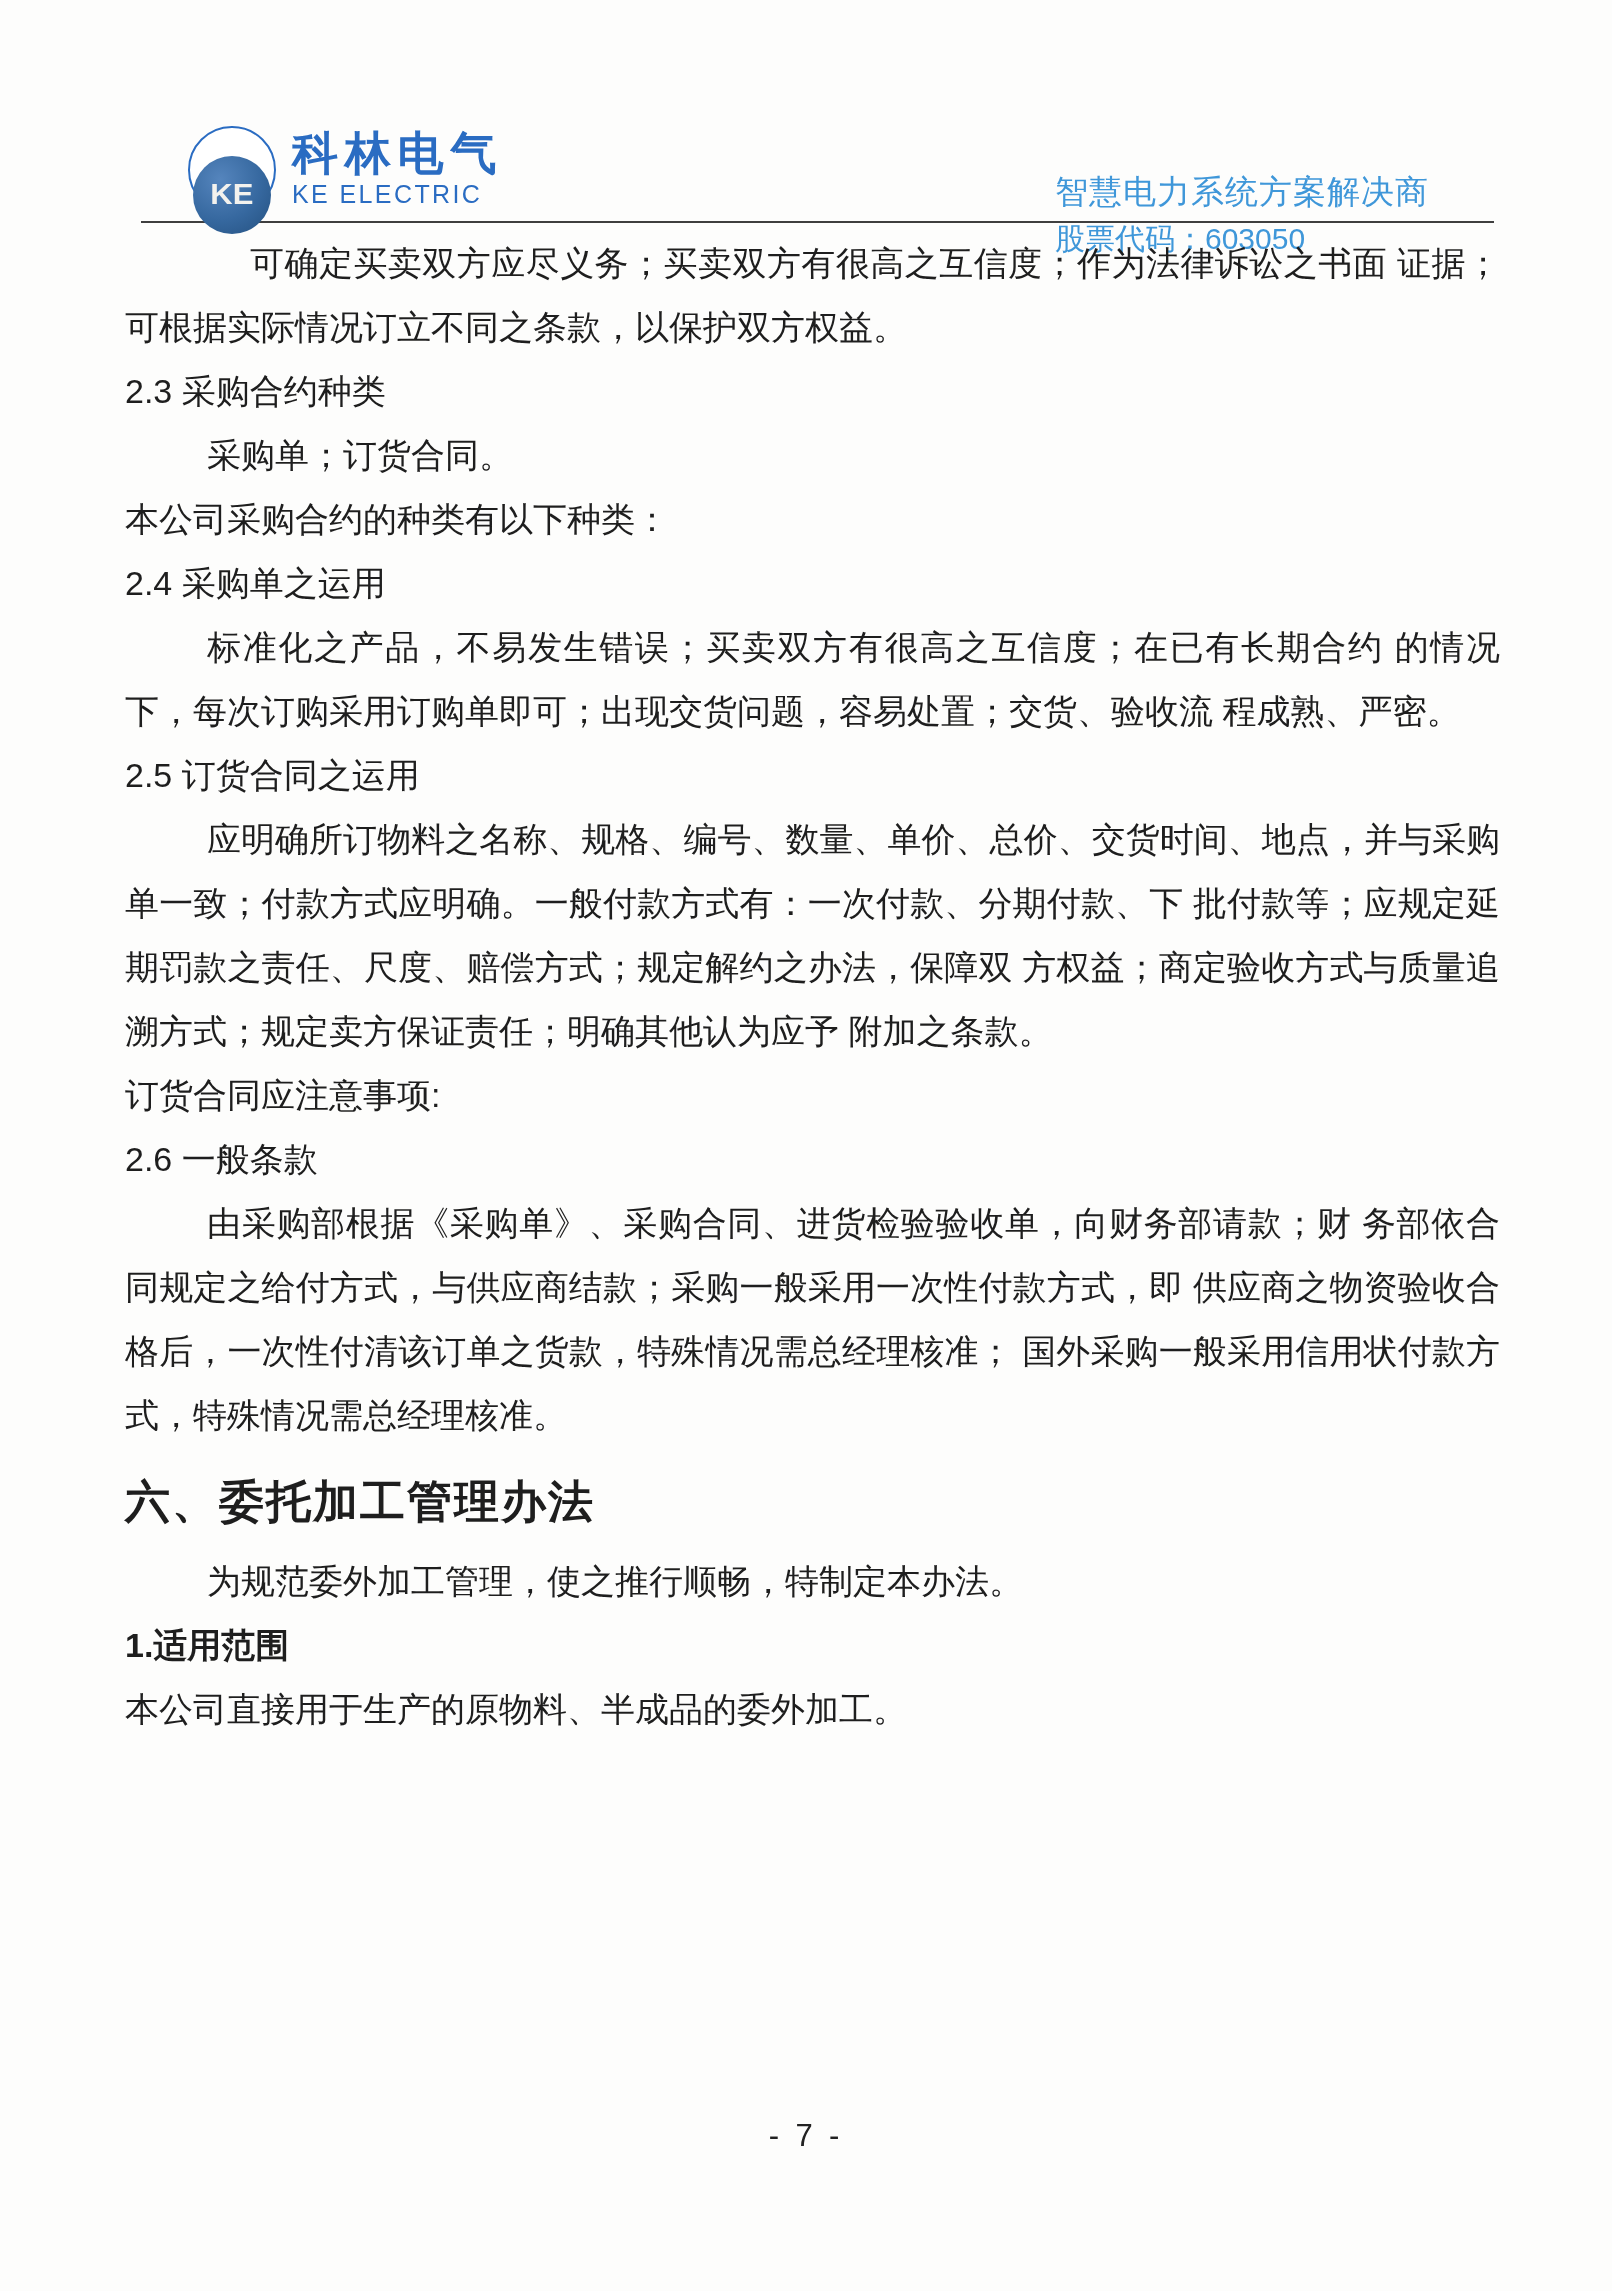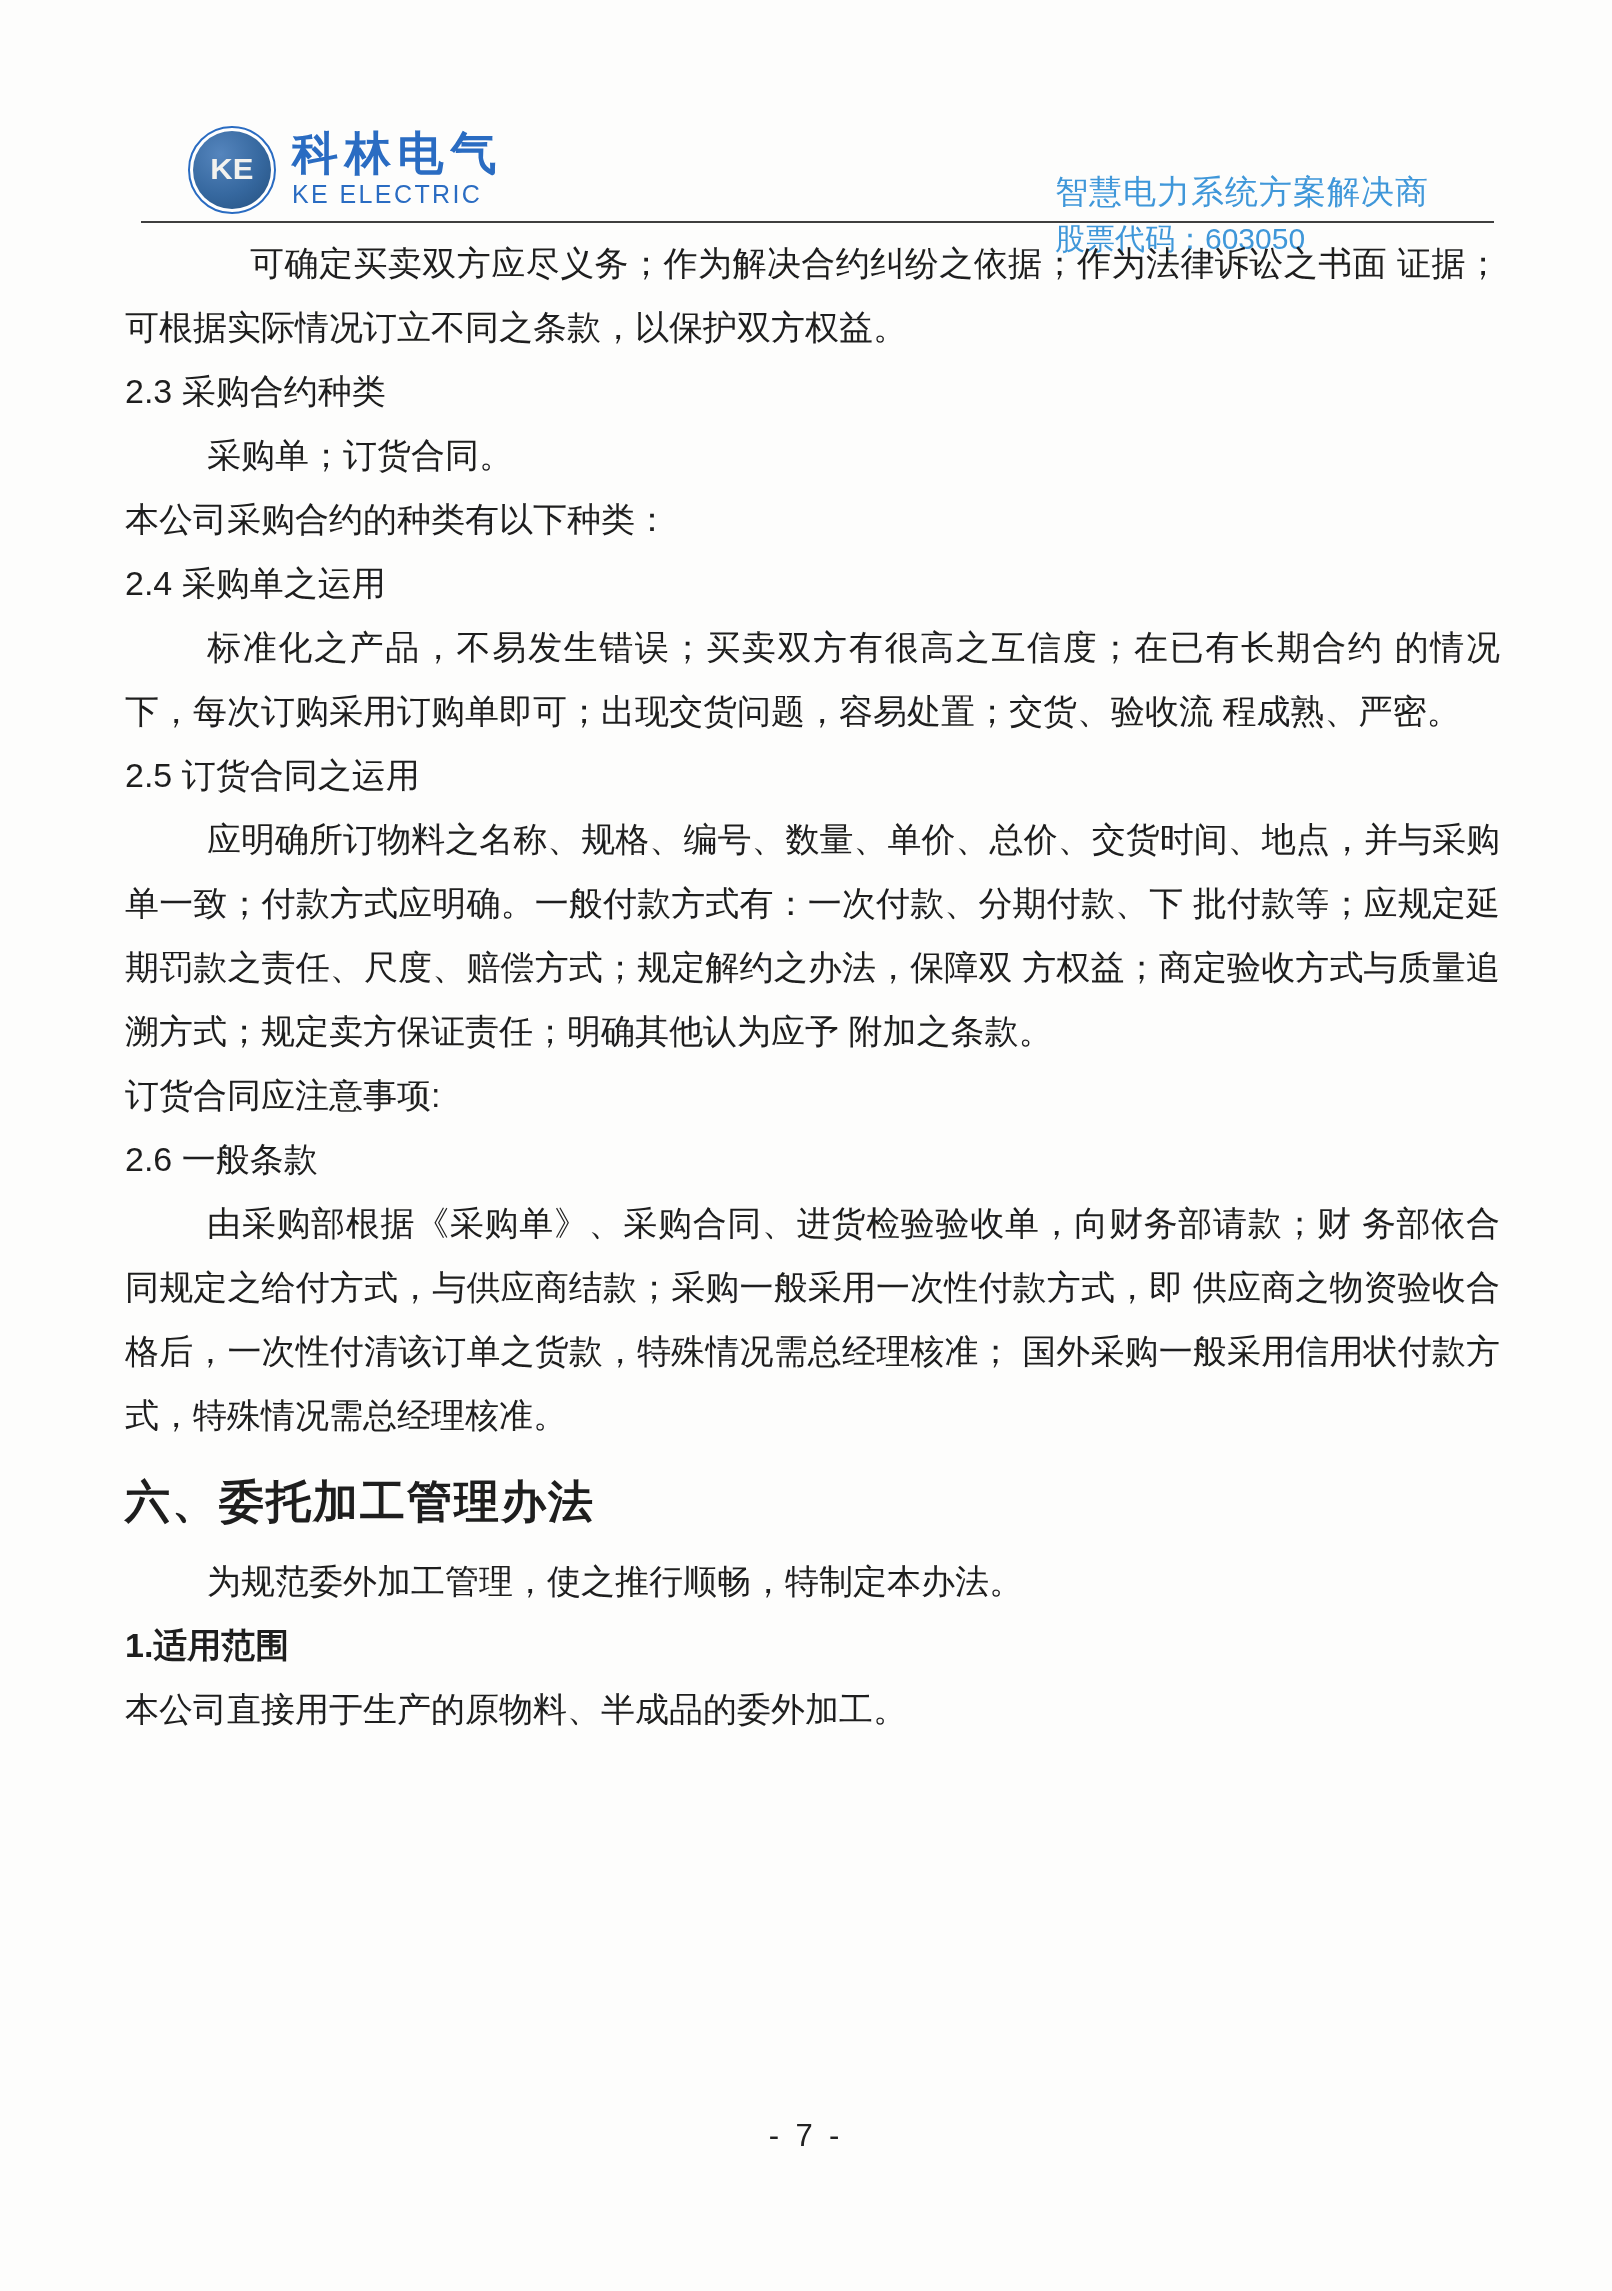--- a/index.html
+++ b/index.html
@@ -28,21 +28,21 @@
     width:78px; height:78px;
     border:2.9px solid var(--brand-blue,#2a6cc2);
     border-radius:50%;
     background:#fff;
     padding:2.9px;
     box-sizing:content-box;
   }
   .logo-badge .inner {
     width:78px; height:78px; border-radius:50%;
     background:radial-gradient(circle at 35% 30%, #5585bd 0%, #36689f 55%, #24507f 100%);
-    display:flex; align-items:center; justify-content:center;
+    display:flex; align-items:center; justify-content:center;margin-top:25px;
   }
   .logo-badge .inner span {
     color:#f3f2ee; font-weight:bold; font-size:31px; letter-spacing:0px;
     transform:scaleY(0.95);
   }
   .logo-text { position:absolute; left:151px; top:128px; }
   .company-cn {
     font-size:46px; font-weight:bold; letter-spacing:6.8px;
     color:var(--brand-blue,#2a6cc2); line-height:51px;
   }
@@ -107,21 +107,21 @@
       <div class="company-cn">科林电气</div>
       <div class="company-en">KE ELECTRIC</div>
     </div>
     <div class="header-right">
       <div class="slogan">智慧电力系统方案解决商</div>
       <div class="stock">股票代码：603050</div>
     </div>
   </header>
 
   <main class="doc-body">
-      <p class="para first">可确定买卖双方应尽义务；作为解决合约纠纷之依据；作为法律诉讼之书面 证据；可根据实际情况订立不同之条款，以保护双方权益。</p>
+      <p class="para first">可确定买卖双方应尽义务；买卖双方有很高之互信度；作为法律诉讼之书面 证据；可根据实际情况订立不同之条款，以保护双方权益。</p>
       <p class="para">2.3 采购合约种类</p>
       <p class="para indent">采购单；订货合同。</p>
       <p class="para">本公司采购合约的种类有以下种类：</p>
       <p class="para">2.4 采购单之运用</p>
       <p class="para indent">标准化之产品，不易发生错误；买卖双方有很高之互信度；在已有长期合约 的情况下，每次订购采用订购单即可；出现交货问题，容易处置；交货、验收流 程成熟、严密。</p>
       <p class="para">2.5 订货合同之运用</p>
       <p class="para indent">应明确所订物料之名称、规格、编号、数量、单价、总价、交货时间、地点，并与采购单一致；付款方式应明确。一般付款方式有：一次付款、分期付款、下 批付款等；应规定延期罚款之责任、尺度、赔偿方式；规定解约之办法，保障双 方权益；商定验收方式与质量追溯方式；规定卖方保证责任；明确其他认为应予 附加之条款。</p>
       <p class="para">订货合同应注意事项:</p>
       <p class="para">2.6 一般条款</p>
       <p class="para indent">由采购部根据《采购单》、采购合同、进货检验验收单，向财务部请款；财 务部依合同规定之给付方式，与供应商结款；采购一般采用一次性付款方式，即 供应商之物资验收合格后，一次性付清该订单之货款，特殊情况需总经理核准； 国外采购一般采用信用状付款方式，特殊情况需总经理核准。</p>

